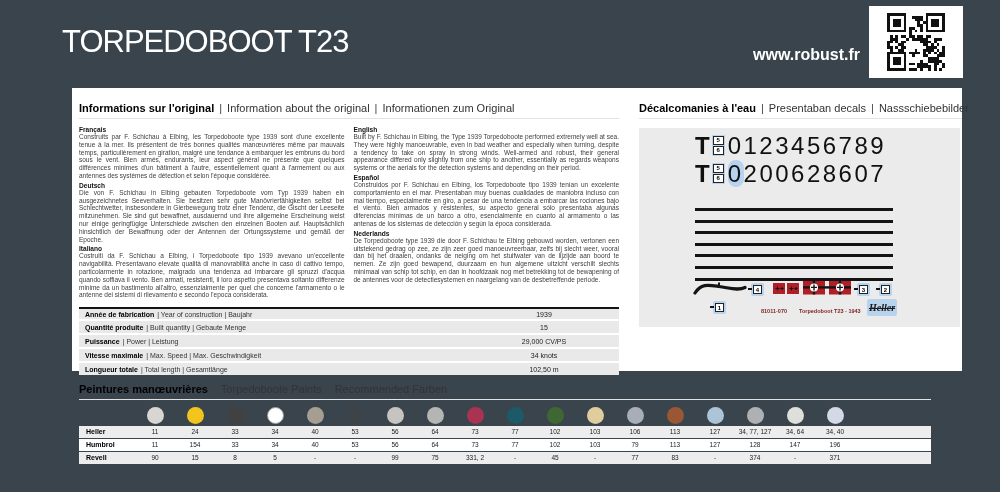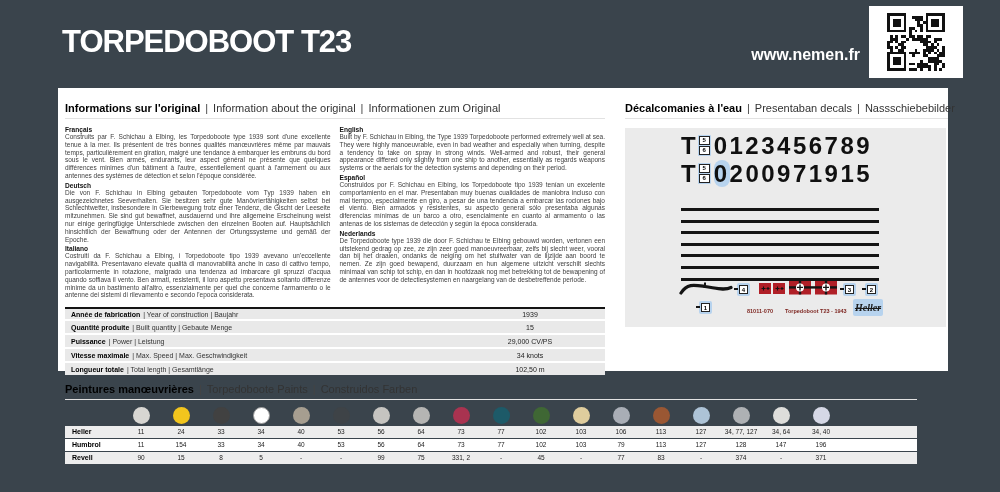--- a/index.html
+++ b/index.html
@@ -1,27 +1,27 @@
 <!DOCTYPE html>
 <html><head>
 <meta charset="utf-8">
 <style>
   *{box-sizing:border-box;margin:0;padding:0}
   html,body{width:1000px;height:492px}
   body{position:relative;overflow:hidden;background:#3a444c;font-family:"Liberation Sans",sans-serif;-webkit-text-size-adjust:none}
 
   
   .header{position:absolute;left:0;top:0;width:1000px;height:88px}
-  .title{position:absolute;left:62px;top:24px;font-size:31px;font-weight:bold;letter-spacing:-1px;color:#fff;white-space:nowrap}
+  .title{position:absolute;left:62px;top:24px;font-size:31px;font-weight:normal;letter-spacing:-1px;color:#fff;white-space:nowrap}
   .website{position:absolute;right:140px;top:46px;font-size:16px;font-weight:bold;color:#fff}
   .qrbox{position:absolute;left:869px;top:6px;width:94px;height:72px;background:#fff;display:flex;align-items:center;justify-content:center}
   .qrbox svg{width:58px;height:58px}
 
   
-  .panel{position:absolute;left:58px;top:88px;width:890px;height:283px;background:#fff}
+  .panel{position:absolute;left:72px;top:88px;width:890px;height:283px;background:#fff}
   .sec-h{font-size:11px;font-weight:normal;color:#333;white-space:nowrap;border-bottom:1px solid #e2e2e2;padding-bottom:4px}
   .sec-h b{color:#000}
   .sec-h .sep{margin:0 5px;color:#444}
 
   
   .info{position:absolute;left:7px;top:14px;width:540px}
   .cols{display:flex;gap:9px;margin-top:5px;height:176px;overflow:hidden}
   .col{width:266px}
   .lang{font-size:6.6px;font-weight:bold;color:#111;margin-top:2px}
   .ptext{font-size:6.5px;line-height:7.8px;color:#3d3d3d;text-align:justify}
@@ -35,21 +35,21 @@
   .spec-rest{margin-left:3px}
   .spec-value{width:150px;text-align:center;font-size:7px;color:#222}
 
   
   .decals{position:absolute;left:567px;top:14px;width:323px}
   .decal-sheet{position:absolute;left:0;top:26px;width:321px;height:199px;background:#ebebeb}
   .drow{position:absolute;left:56px;display:flex;align-items:center;height:27px}
   .dletter{font-size:24px;font-weight:bold;color:#101010;line-height:26px}
   .nstack{display:inline-flex;flex-direction:column;gap:1px;background:#b7d3ee;padding:1px;margin:0 3px 0 2px;border-radius:1px}
   .numbox{display:block;width:11px;height:9px;background:#fff;border:1px solid #222;font-size:6px;font-weight:bold;line-height:7px;text-align:center;color:#000}
-  .digits{font-size:24px;font-weight:bold;letter-spacing:2.5px;color:#101010;line-height:26px;white-space:nowrap}
+  .digits{font-size:24px;font-weight:normal;letter-spacing:2.5px;color:#101010;line-height:26px;white-space:nowrap}
   .dzero.hl{background:#b7d3ee;border-radius:8px}
   .stripe{position:absolute;left:56px;width:198px;height:3px;background:#141414}
   .callout{position:absolute;background:#b7d3ee;padding:2px;border-radius:2px}
   .callout::before{content:"";position:absolute;left:-3px;top:5px;width:4px;height:2px;background:#141414}
   .cbox{display:block;width:9px;height:9px;background:#fff;border:1px solid #222;font-size:6px;font-weight:bold;line-height:8px;text-align:center;color:#000}
   .swoosh{position:absolute;left:54px;top:150px}
   .flag-a{position:absolute;left:134px;top:154px}
   .flag-b{position:absolute;left:164px;top:151px}
   .cap{position:absolute;font-size:5.5px;font-weight:bold;color:#7e2722;white-space:nowrap}
   .cap-ref{left:122px;top:180px}
@@ -68,21 +68,21 @@
   .pbrand{width:56px;font-size:7px;font-weight:bold;color:#000;padding-left:7px}
   .pcell{width:40px;text-align:center;font-size:6.5px;color:#222;white-space:nowrap}
   .pfill{flex:1}
   .dot{display:inline-block;width:17px;height:17px;border-radius:50%;vertical-align:middle}
 </style>
 </head>
 <body>
 
 <div class="header">
   <div class="title">TORPEDOBOOT T23</div>
-  <div class="website">www.nemen.fr</div>
+  <div class="website">www.robust.fr</div>
   <div class="qrbox">
     <svg id="qr-svg" viewBox="0 0 21 21" shape-rendering="crispEdges">
         <rect x="0" y="0" width="1" height="1" fill="#111"></rect>
         <rect x="1" y="0" width="1" height="1" fill="#111"></rect>
         <rect x="2" y="0" width="1" height="1" fill="#111"></rect>
         <rect x="3" y="0" width="1" height="1" fill="#111"></rect>
         <rect x="4" y="0" width="1" height="1" fill="#111"></rect>
         <rect x="5" y="0" width="1" height="1" fill="#111"></rect>
         <rect x="6" y="0" width="1" height="1" fill="#111"></rect>
         <rect x="14" y="0" width="1" height="1" fill="#111"></rect>
@@ -386,21 +386,21 @@
             <span class="numbox">6</span>
           </span>
           <span class="digits">0123456789</span>
         </div>
         <div class="drow" style="top: 32px;">
           <span class="dletter">T</span>
           <span class="nstack">
             <span class="numbox">5</span>
             <span class="numbox">6</span>
           </span>
-          <span class="digits"><span class="dzero hl">0</span><span>200971915</span></span>
+          <span class="digits"><span class="dzero hl">0</span><span>200628607</span></span>
         </div>
         <div class="stripe" style="top: 80px;"></div>
         <div class="stripe" style="top: 91.6px;"></div>
         <div class="stripe" style="top: 103.2px;"></div>
         <div class="stripe" style="top: 114.8px;"></div>
         <div class="stripe" style="top: 126.4px;"></div>
         <div class="stripe" style="top: 138px;"></div>
         <div class="stripe" style="top: 149.6px;"></div>
         <span class="callout" style="left: 74px; top: 173px;">
           <span class="cbox">1</span>
@@ -411,21 +411,21 @@
         <span class="callout" style="left: 218px; top: 155px;">
           <span class="cbox">3</span>
         </span>
         <span class="callout" style="left: 240px; top: 155px;">
           <span class="cbox">2</span>
         </span>
       </div>
   </section>
 
   <section class="paints">
-    <h2 class="sec-h"><b>Peintures manœuvrières</b><span class="sep">|</span><span>Torpedoboote Paints</span><span class="sep">|</span><span>Construidos Farben</span></h2>
+    <h2 class="sec-h"><b>Peintures manœuvrières</b><span class="sep">|</span><span>Torpedoboote Paints</span><span class="sep">|</span><span>Recommended Farben</span></h2>
     <div id="paint-table">
         <div class="prow swrow">
           <div class="pbrand"></div>
           <div class="pcell"><span class="dot" style="background: rgb(215, 214, 210);"></span></div>
           <div class="pcell"><span class="dot" style="background: rgb(242, 197, 29);"></span></div>
           <div class="pcell"><span class="dot" style="background: rgb(65, 65, 65);"></span></div>
           <div class="pcell"><span class="dot" style="background: rgb(255, 255, 255); border: 1px solid rgb(154, 154, 154);"></span></div>
           <div class="pcell"><span class="dot" style="background: rgb(166, 158, 144);"></span></div>
           <div class="pcell"><span class="dot" style="background: rgb(62, 67, 71);"></span></div>
           <div class="pcell"><span class="dot" style="background: rgb(197, 196, 192);"></span></div>

